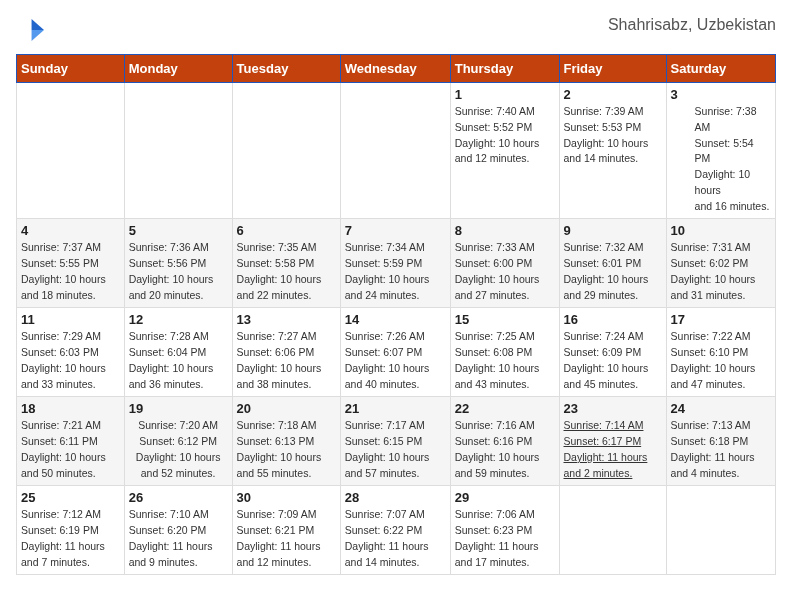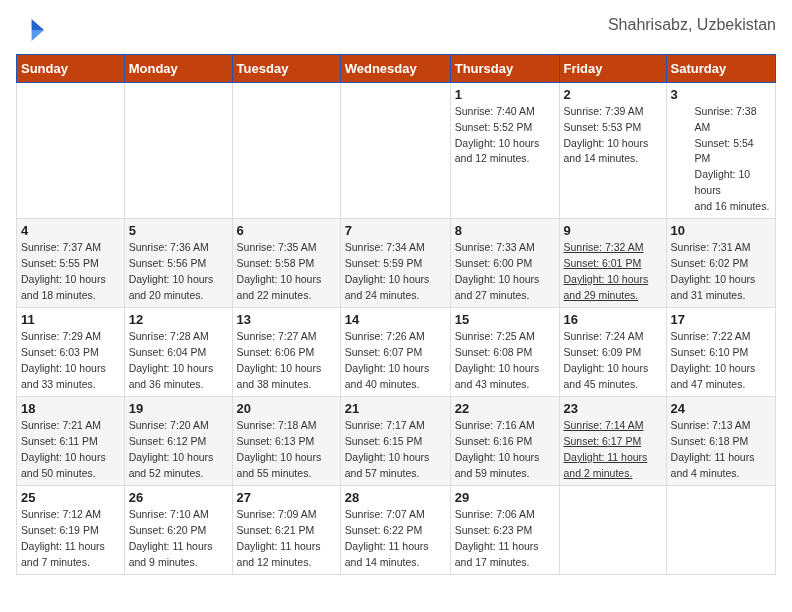--- a/index.html
+++ b/index.html
@@ -175,21 +175,21 @@
         </td>
         <td>
           <span class="day-num">8</span>
           <div class="day-info" style="white-space: pre-line;">Sunrise: 7:33 AM
 Sunset: 6:00 PM
 Daylight: 10 hours
 and 27 minutes.</div>
         </td>
         <td>
           <span class="day-num">9</span>
-          <div class="day-info" style="white-space: pre-line; text-decoration: underline;">Sunrise: 7:32 AM
+          <div class="day-info" style="white-space: pre-line;">Sunrise: 7:32 AM
 Sunset: 6:01 PM
 Daylight: 10 hours
 and 29 minutes.</div>
         </td>
         <td>
           <span class="day-num">10</span>
           <div class="day-info" style="white-space: pre-line;">Sunrise: 7:31 AM
 Sunset: 6:02 PM
 Daylight: 10 hours
 and 31 minutes.</div>
@@ -249,21 +249,21 @@
       <tr>
         <td>
           <span class="day-num">18</span>
           <div class="day-info" style="white-space: pre-line;">Sunrise: 7:21 AM
 Sunset: 6:11 PM
 Daylight: 10 hours
 and 50 minutes.</div>
         </td>
         <td>
           <span class="day-num">19</span>
-          <div class="day-info" style="white-space: pre-line;">Sunrise: 7:20 AM
+          <div class="day-info" style="white-space: pre-line; text-align: center;">Sunrise: 7:20 AM
 Sunset: 6:12 PM
 Daylight: 10 hours
 and 52 minutes.</div>
         </td>
         <td>
           <span class="day-num">20</span>
           <div class="day-info" style="white-space: pre-line;">Sunrise: 7:18 AM
 Sunset: 6:13 PM
 Daylight: 10 hours
 and 55 minutes.</div>
@@ -306,21 +306,21 @@
 and 7 minutes.</div>
         </td>
         <td>
           <span class="day-num">26</span>
           <div class="day-info" style="white-space: pre-line;">Sunrise: 7:10 AM
 Sunset: 6:20 PM
 Daylight: 11 hours
 and 9 minutes.</div>
         </td>
         <td>
-          <span class="day-num">27</span>
+          <span class="day-num">30</span>
           <div class="day-info" style="white-space: pre-line;">Sunrise: 7:09 AM
 Sunset: 6:21 PM
 Daylight: 11 hours
 and 12 minutes.</div>
         </td>
         <td>
           <span class="day-num">28</span>
           <div class="day-info" style="white-space: pre-line;">Sunrise: 7:07 AM
 Sunset: 6:22 PM
 Daylight: 11 hours

